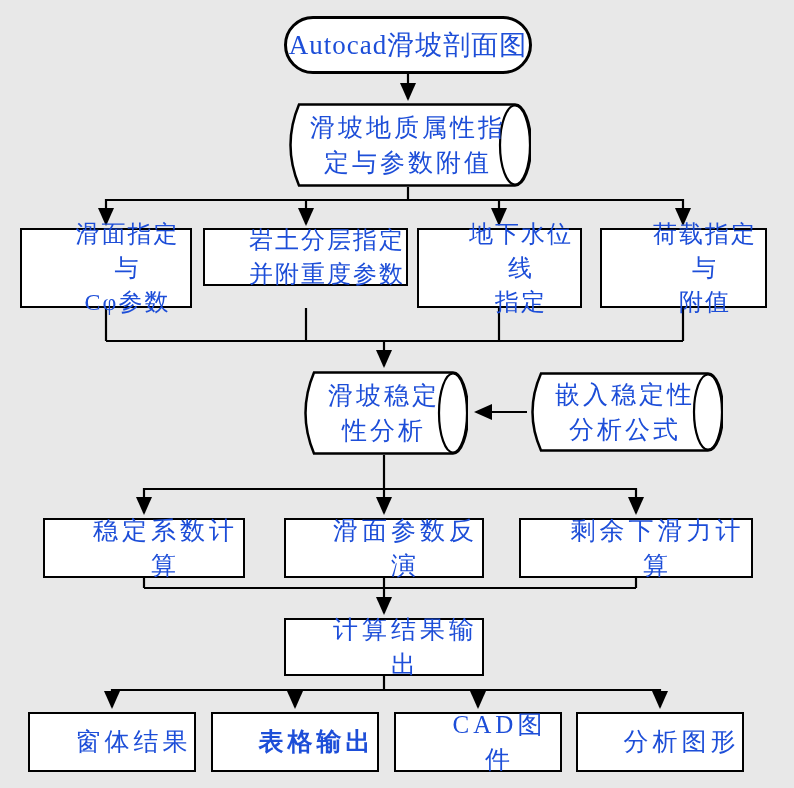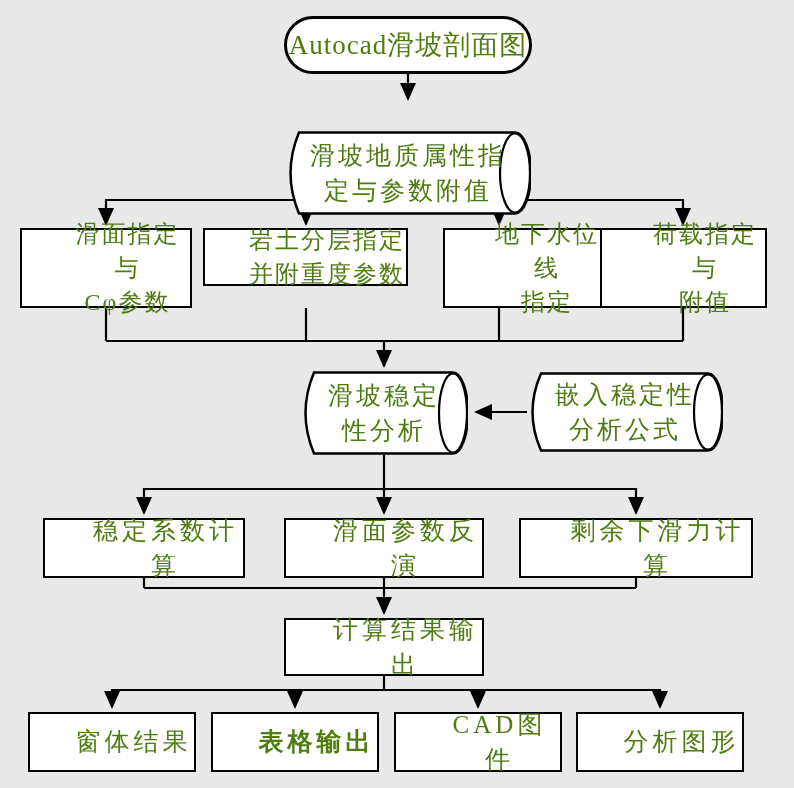--- a/index.html
+++ b/index.html
@@ -1,21 +1,21 @@
 <!DOCTYPE html>
 <html><head>
 <meta charset="utf-8">
 <style>
   html,body{margin:0;padding:0;background:#e8e8e8;}
   .canvas{
     position:relative;
     width:794px;height:788px;
     background:#e8e8e8;
     font-family:"Liberation Serif","DejaVu Serif",serif;
-    color:#4d7c0f;
+    color:#1d4ed8;
     overflow:hidden;
   }
   .connector-layer{
     position:absolute;left:0;top:0;width:794px;height:788px;z-index:1;
   }
   .connector-layer line{stroke:#000;stroke-width:2.2px;}
   .node{
     position:absolute;z-index:2;
     display:flex;align-items:center;justify-content:center;
     text-align:center;box-sizing:border-box;
@@ -81,38 +81,38 @@
     <line x1="112" y1="689" x2="112" y2="707" marker-end="url(#ah)"></line>
     <line x1="295" y1="689" x2="295" y2="707" marker-end="url(#ah)"></line>
     <line x1="478" y1="689" x2="478" y2="707" marker-end="url(#ah)"></line>
     <line x1="660" y1="689" x2="660" y2="707" marker-end="url(#ah)"></line>
   </svg>
 
   <div class="node stadium" style="left:284px;top:16px;width:248px;height:58px;">
     <span class="label">Autocad滑坡剖面图</span>
   </div>
 
-  <div class="node cyl" style="left:285px;top:103px;width:246px;height:84px;margin-top:28px;">
+  <div class="node cyl" style="left:285px;top:103px;width:246px;height:84px;">
     <svg width="246" height="84" viewBox="0 0 246 84">
       <path d="M14,1.5 L230,1.5 A16,40.5 0 0 1 230,82.5 L14,82.5 Q-3,42 14,1.5 Z" fill="#fff" stroke="#000" stroke-width="2.5"></path>
       <ellipse cx="230" cy="42" rx="15" ry="39.5" fill="none" stroke="#000" stroke-width="2.2"></ellipse>
     </svg>
     <span class="label">滑坡地质属性指
 定与参数附值</span>
   </div>
 
   <div class="node rect twoline" style="left:20px;top:228px;width:172px;height:80px;">
     <span class="label">滑面指定与
 Cφ参数</span>
   </div>
   <div class="node rect twoline" style="left:203px;top:228px;width:205px;height:58px;">
     <span class="label">岩土分层指定
 并附重度参数</span>
   </div>
-  <div class="node rect twoline" style="left:417px;top:228px;width:165px;height:80px;margin-left:26px;">
+  <div class="node rect twoline" style="left:417px;top:228px;width:165px;height:80px;">
     <span class="label">地下水位线
 指定</span>
   </div>
   <div class="node rect twoline" style="left:600px;top:228px;width:167px;height:80px;">
     <span class="label">荷载指定与
 附值</span>
   </div>
 
   <div class="node cyl" style="left:300px;top:371px;width:168px;height:84px;">
     <svg width="168" height="84" viewBox="0 0 168 84">

